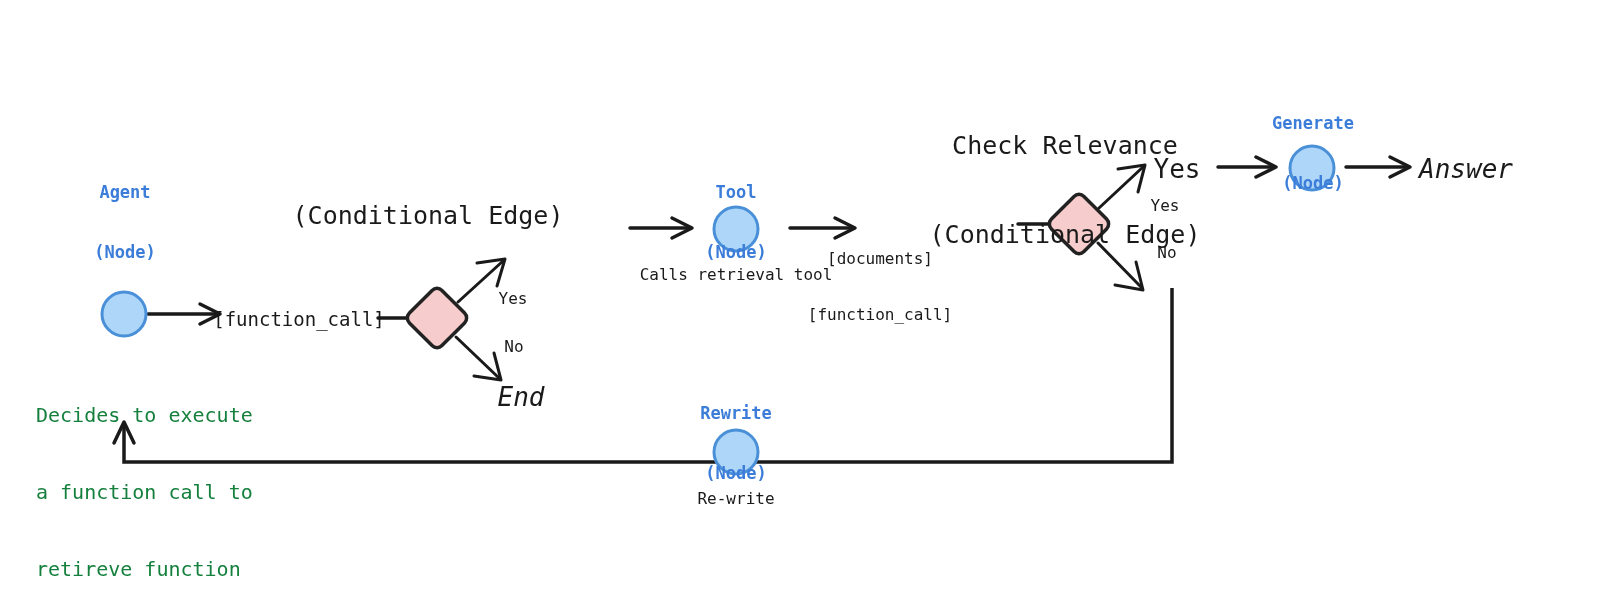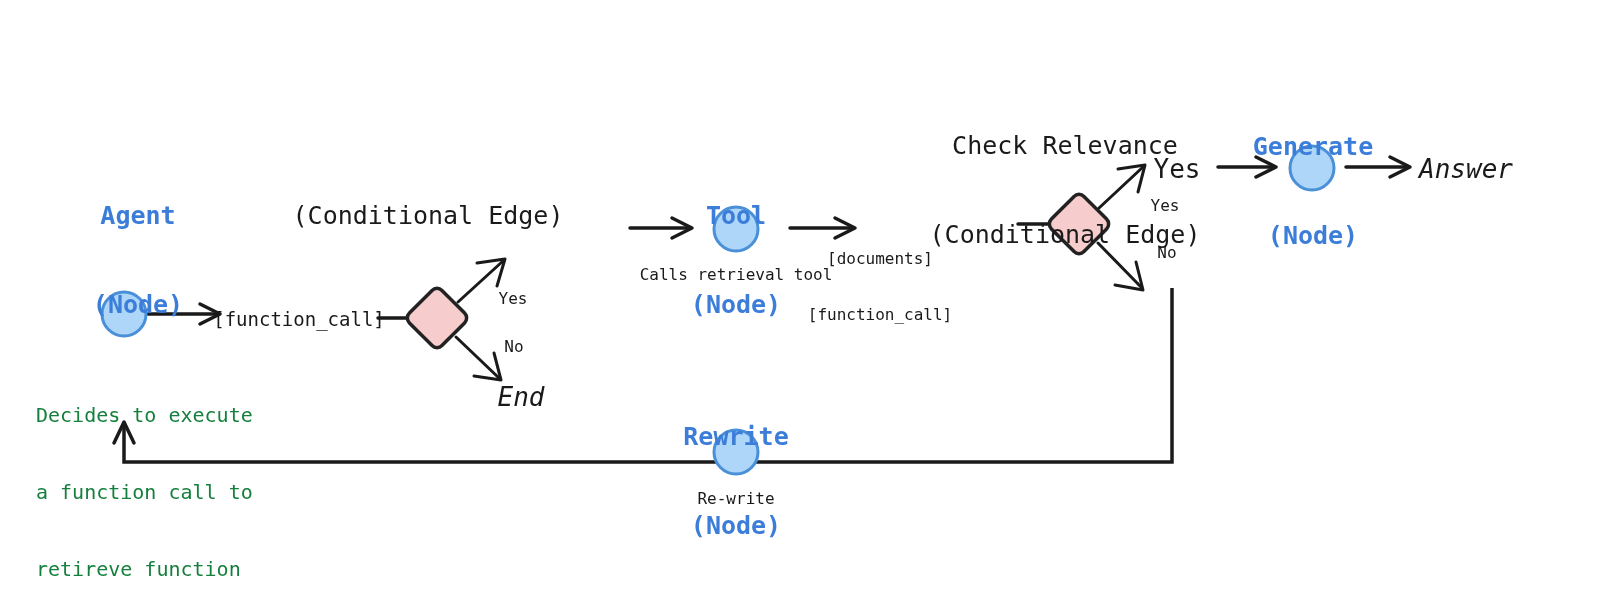--- a/index.html
+++ b/index.html
@@ -30,21 +30,21 @@
   .txt {
     position: absolute;
     white-space: pre;
     font-family: "DejaVu Sans Mono", "Liberation Mono", monospace;
     color: #1a1a1a;
     line-height: 1.18;
   }
   .title-blue {
     color: #3b7dd8;
     font-weight: bold;
-    font-size: 25px;
+    font-size: 17px;
     text-align: center;
   }
   .title-dark {
     color: #1a1a1a;
     font-weight: normal;
     font-size: 25px;
     text-align: center;
   }
   .label-big {
     color: #1a1a1a;
@@ -142,21 +142,21 @@
       <path d="M 1172 288 L 1172 462 L 124 462 L 124 426" fill="none" stroke="#1a1a1a" stroke-width="3.5" stroke-linejoin="miter" stroke-linecap="butt"></path>
       <polyline points="114,443 124,422 134,443" fill="none" stroke="#1a1a1a" stroke-width="3.5" stroke-linecap="round" stroke-linejoin="round"></polyline>
     </g>
 
     <circle cx="736" cy="452" r="22" fill="#aed6f8" stroke="#4a90d9" stroke-width="3"></circle>
 
     <circle cx="124" cy="314" r="22" fill="#aed6f8" stroke="#4a90d9" stroke-width="3"></circle>
 
   </svg>
 
-  <div class="txt title-blue ctr" style="left:138px; top:142px;">
+  <div class="txt title-blue ctr" style="left:125px; top:142px;">
     <div>Agent</div>
     <div>(Node)</div>
   </div>
 
   <div class="txt title-dark ctr" style="left:428px; top:142px;">
     <div>(Conditional Edge)</div>
   </div>
 
   <div class="txt title-blue ctr" style="left:736px; top:142px;text-align:center;">
     <div>Tool</div>

